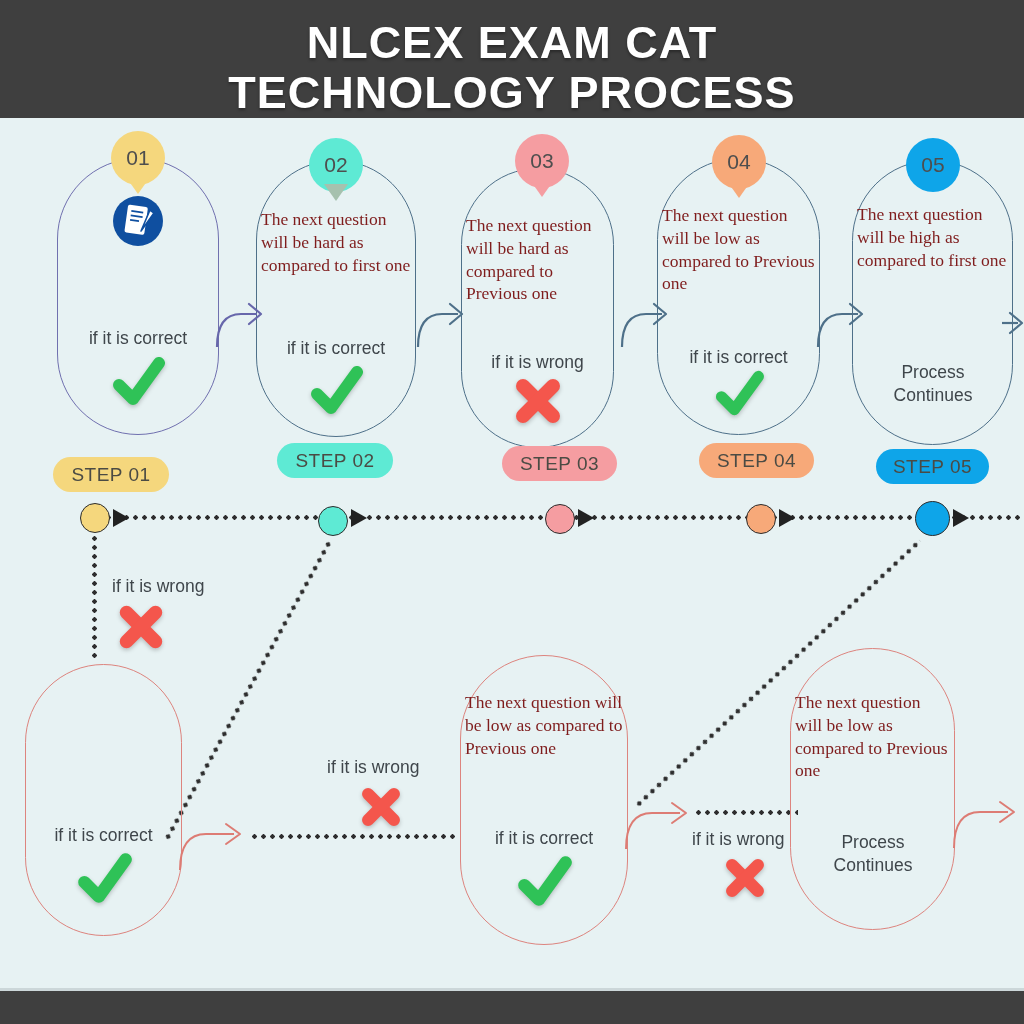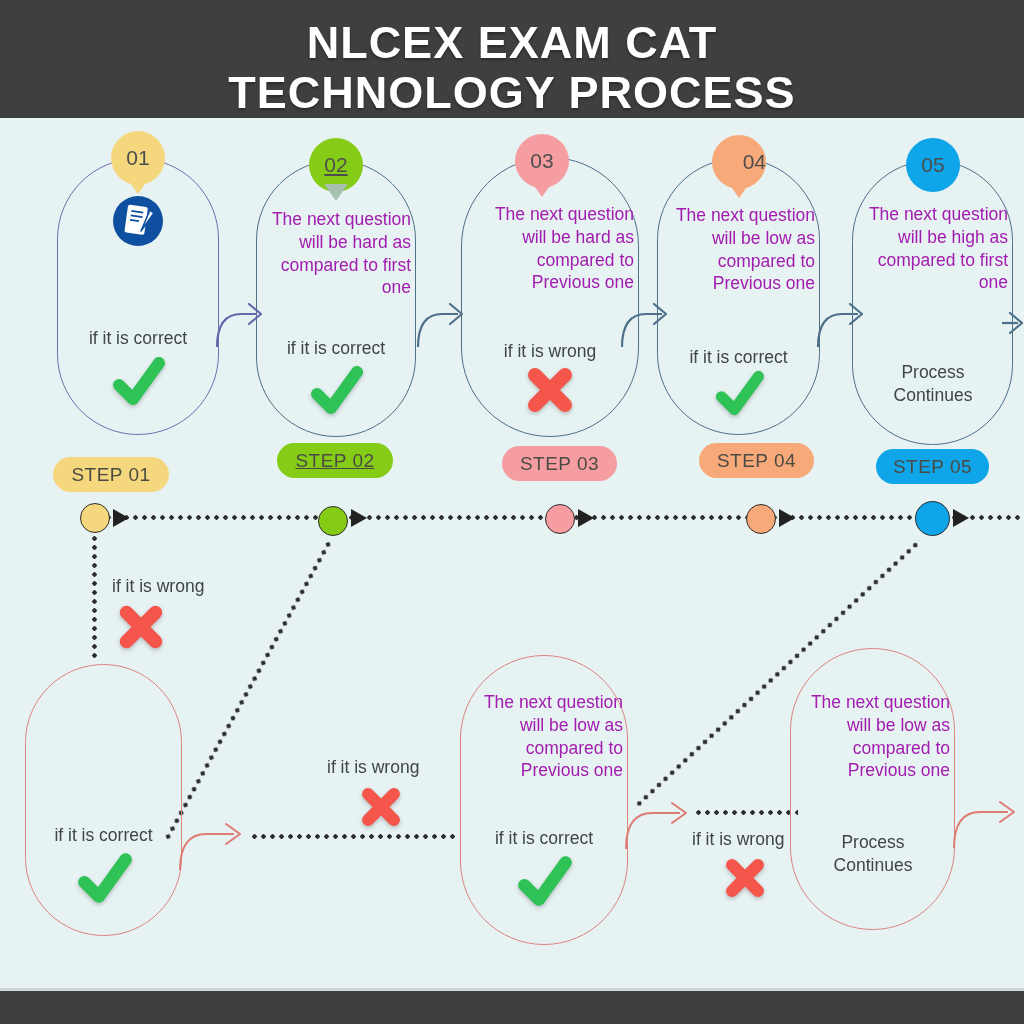--- a/index.html
+++ b/index.html
@@ -19,35 +19,35 @@
   }
   .footerbar{
     position:absolute;left:0;top:988px;width:1024px;height:36px;background:#3f3f3f;
     border-top:3px solid #ccd7d9;
   }
   
   .capsule{position:absolute;background:transparent;box-sizing:border-box;}
   .cap-top{border:1.6px solid #4e7089;border-radius:90px;}
   .cap-top.c1{border-color:#7070af;}
   .cap-bottom{border:1.6px solid #dd847e;border-radius:90px;}
-  .cap-text{position:absolute;left:4px;right:4px;text-align:right;
-    color:#a21caf;font-size:17.5px;line-height:1.3;font-weight:400;}
+  .cap-text{position:absolute;left:4px;right:4px;text-align:left;
+    color:#7f1d1d;font-size:17.5px;line-height:1.3;font-weight:400;font-family:Liberation Serif, serif;}
   .cap-cond{position:absolute;left:0;right:0;text-align:center;
     color:#3f464b;font-size:17.5px;font-weight:400;}
   .cap-mark{position:absolute;left:0;right:0;display:flex;justify-content:center;}
   .mark{filter:drop-shadow(0 2px 2px rgba(0,0,0,.22));}
   
   .badge{position:absolute;width:54px;height:54px;border-radius:50%;
     display:flex;align-items:center;justify-content:center;
     font-size:21px;font-weight:500;color:#4e4e4e;z-index:5;}
   .badge .tail{position:absolute;left:50%;top:46px;transform:translateX(-50%);
     width:0;height:0;border-left:12px solid transparent;border-right:12px solid transparent;
     border-top:17px solid transparent;}
   .s1{background:#f5d77d;} .badge.s1 .tail{border-top-color:#f5d77d;}
-  .s2{background:#84cc16;text-decoration:underline;} .badge.s2 .tail{border-top-color:#a6c1ae;}
+  .s2{background:#5eead4;} .badge.s2 .tail{border-top-color:#a6c1ae;}
   .s3{background:#f59da1;} .badge.s3 .tail{border-top-color:#f59da1;}
   .s4{background:#f7a979;} .badge.s4 .tail{border-top-color:#f7a979;}
   .s5{background:#0ea5e9;}
   
   .pill{position:absolute;height:35px;border-radius:18px;
     display:flex;align-items:center;justify-content:center;
     font-size:19px;font-weight:500;color:#4b4b44;letter-spacing:.5px;}
   
   .dots-h{position:absolute;height:5px;
     background-image:radial-gradient(circle,#2d2d2d 2px,rgba(0,0,0,0) 2.4px);
@@ -119,21 +119,21 @@
       <svg class="mark" width="62" height="52" viewBox="0 0 62 52">
         <path d="M12 30 L26 44 L52 8" fill="none" stroke="#2fc257" stroke-width="12" stroke-linecap="round" stroke-linejoin="round"></path>
       </svg>
     </div>
   </div>
   <div class="badge s2" style="left:309px;top:138px;">
     <span>02</span>
     <span class="tail"></span>
   </div>
 
-  <div class="capsule cap-top" style="left:461px;top:157px;width:178px;height:280px;">
+  <div class="capsule cap-top" style="left:461px;top:168px;width:153px;height:280px;">
     <div class="cap-text" style="top:45px;">The next question will be hard as compared to Previous one</div>
     <div class="cap-cond" style="top:183px;">if it is wrong</div>
     <div class="cap-mark" style="top:206px;">
       <svg class="mark" width="58" height="52" viewBox="0 0 58 52">
         <path d="M14 11 L44 41" fill="none" stroke="#f4564c" stroke-width="14" stroke-linecap="round"></path>
         <path d="M44 11 L14 41" fill="none" stroke="#f4564c" stroke-width="14" stroke-linecap="round"></path>
       </svg>
     </div>
   </div>
   <div class="badge s3" style="left:515px;top:134px;justify-content:center;">
@@ -143,21 +143,21 @@
 
   <div class="capsule cap-top" style="left:657px;top:158px;width:163px;height:277px;">
     <div class="cap-text" style="top:45px;">The next question will be low as compared to Previous one</div>
     <div class="cap-cond" style="top:188px;">if it is correct</div>
     <div class="cap-mark" style="top:210px;">
       <svg class="mark" width="58" height="48" viewBox="0 0 62 52">
         <path d="M12 30 L26 44 L52 8" fill="none" stroke="#2fc257" stroke-width="12" stroke-linecap="round" stroke-linejoin="round"></path>
       </svg>
     </div>
   </div>
-  <div class="badge s4" style="left:712px;top:135px;justify-content:flex-end;">
+  <div class="badge s4" style="left:712px;top:135px;">
     <span>04</span>
     <span class="tail"></span>
   </div>
 
   <div class="capsule cap-top" style="left:852px;top:160px;width:161px;height:285px;">
     <div class="cap-text" style="top:42px;">The next question will be high as compared to first one</div>
     <div class="cap-cond" style="top:200px;line-height:1.3;white-space:pre-line;width:110px;left:25px;">Process Continues</div>
   </div>
   <div class="badge s5" style="left:906px;top:138px;">
     <span>05</span>

